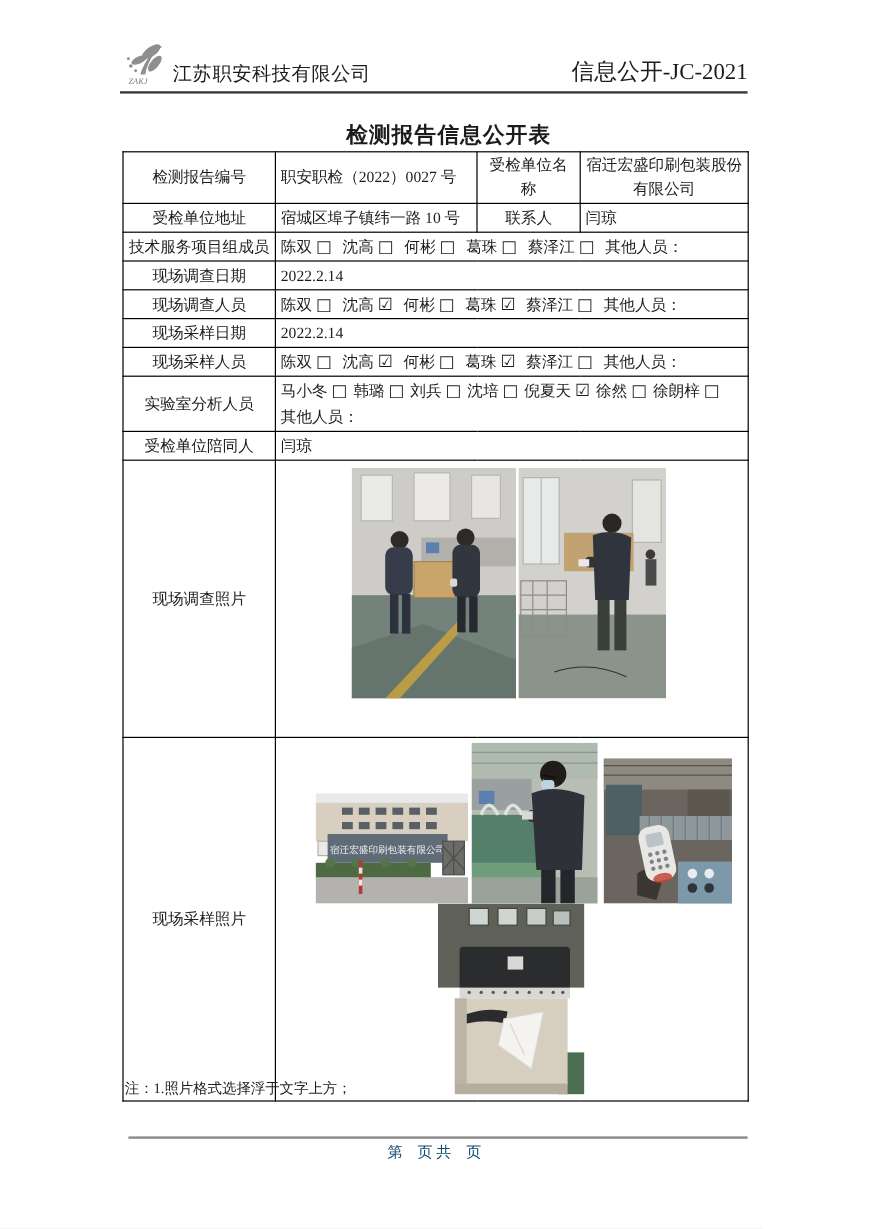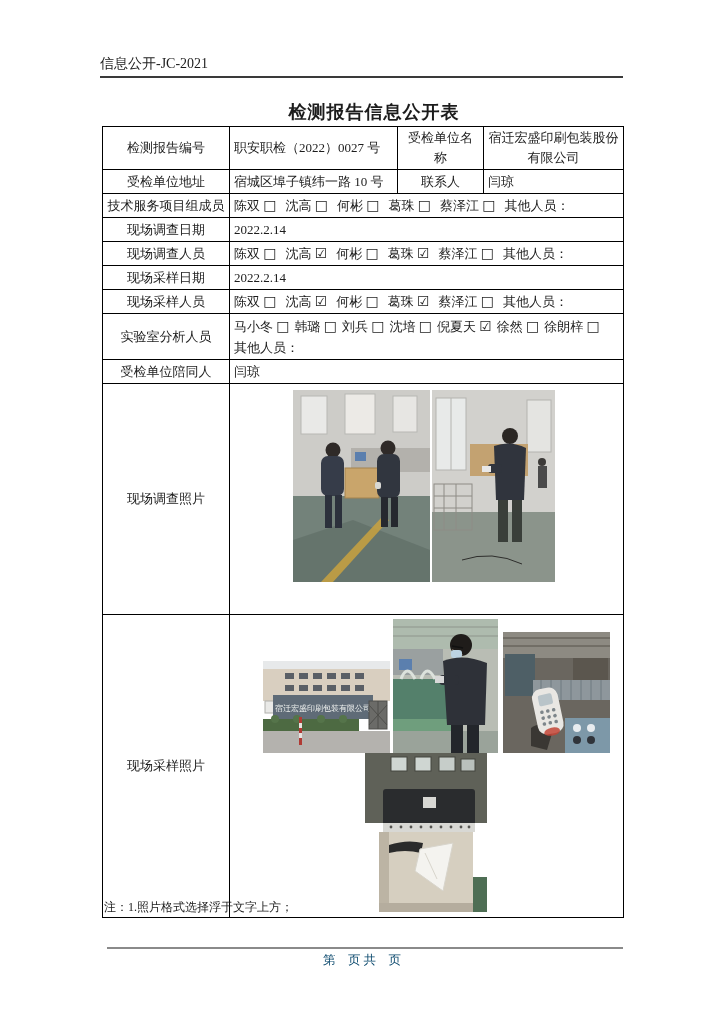--- a/index.html
+++ b/index.html
@@ -14,21 +14,21 @@
   
   .header{
     position:absolute;left:100px;top:30px;width:523px;height:44px;
     display:flex;justify-content:space-between;align-items:flex-end;
     border-bottom:2px solid #3a3a3a;
     padding-bottom:2px;
   }
   .header-left{display:flex;align-items:flex-end;gap:2px;}
   .logo{width:42px;height:40px;display:inline-block;}
   .company{font-size:16px;letter-spacing:.5px;padding-bottom:1px;}
-  .doc-code{font-size:14px;padding-bottom:1px;}
+  .doc-code{font-size:19px;padding-bottom:1px;}
   
   .title{
     position:absolute;left:0;top:88px;width:724px;margin:12px;
     text-align:center;font-size:18px;font-weight:bold;letter-spacing:1px;
   }
   
   table.form-table{
     position:absolute;left:102px;top:126px;
     border-collapse:collapse;table-layout:fixed;
     width:521px;
@@ -59,20 +59,37 @@
   .note{position:absolute;left:104px;top:899px;font-size:12px;}
   .footer-line{position:absolute;left:107px;top:947px;width:516px;border-top:2px solid #8a8a8a;}
   .footer-text{position:absolute;left:0;top:952px;width:724px;text-align:center;font-size:12.5px;color:#0c4a6e;}
 </style>
 </head>
 <body>
 
 <div class="page">
 
   <div class="header">
+    <div class="header-left">
+      <span class="logo">
+        <svg viewBox="0 0 42 40" width="42" height="40">
+          <g fill="#8f8f8f">
+            <ellipse cx="26" cy="9" rx="9" ry="4" transform="rotate(-35 26 9)"></ellipse>
+            <ellipse cx="16" cy="16" rx="7" ry="3" transform="rotate(-25 16 16)"></ellipse>
+            <ellipse cx="29" cy="19" rx="8" ry="3.5" transform="rotate(-50 29 19)"></ellipse>
+            <path d="M33 4 C24 12 19 21 17 28 L21 28 C23 19 27 10 35 5 Z"></path>
+            <circle cx="9" cy="21" r="1.5"></circle>
+              <circle cx="13" cy="25" r="1.2"></circle>
+              <circle cx="7" cy="15" r="1.2"></circle>
+          </g>
+          <text x="7" y="36" font-size="7" font-style="italic" fill="#7d7d7d">ZAKJ</text>
+        </svg>
+      </span>
+      <span class="company">江苏职安科技有限公司</span>
+    </div>
     <div class="doc-code">信息公开-JC-2021</div>
   </div>
 
   <h1 class="title">检测报告信息公开表</h1>
 
   <table class="form-table">
     <colgroup>
       <col style="width:127px">
         <col style="width:168px">
         <col style="width:86px">

